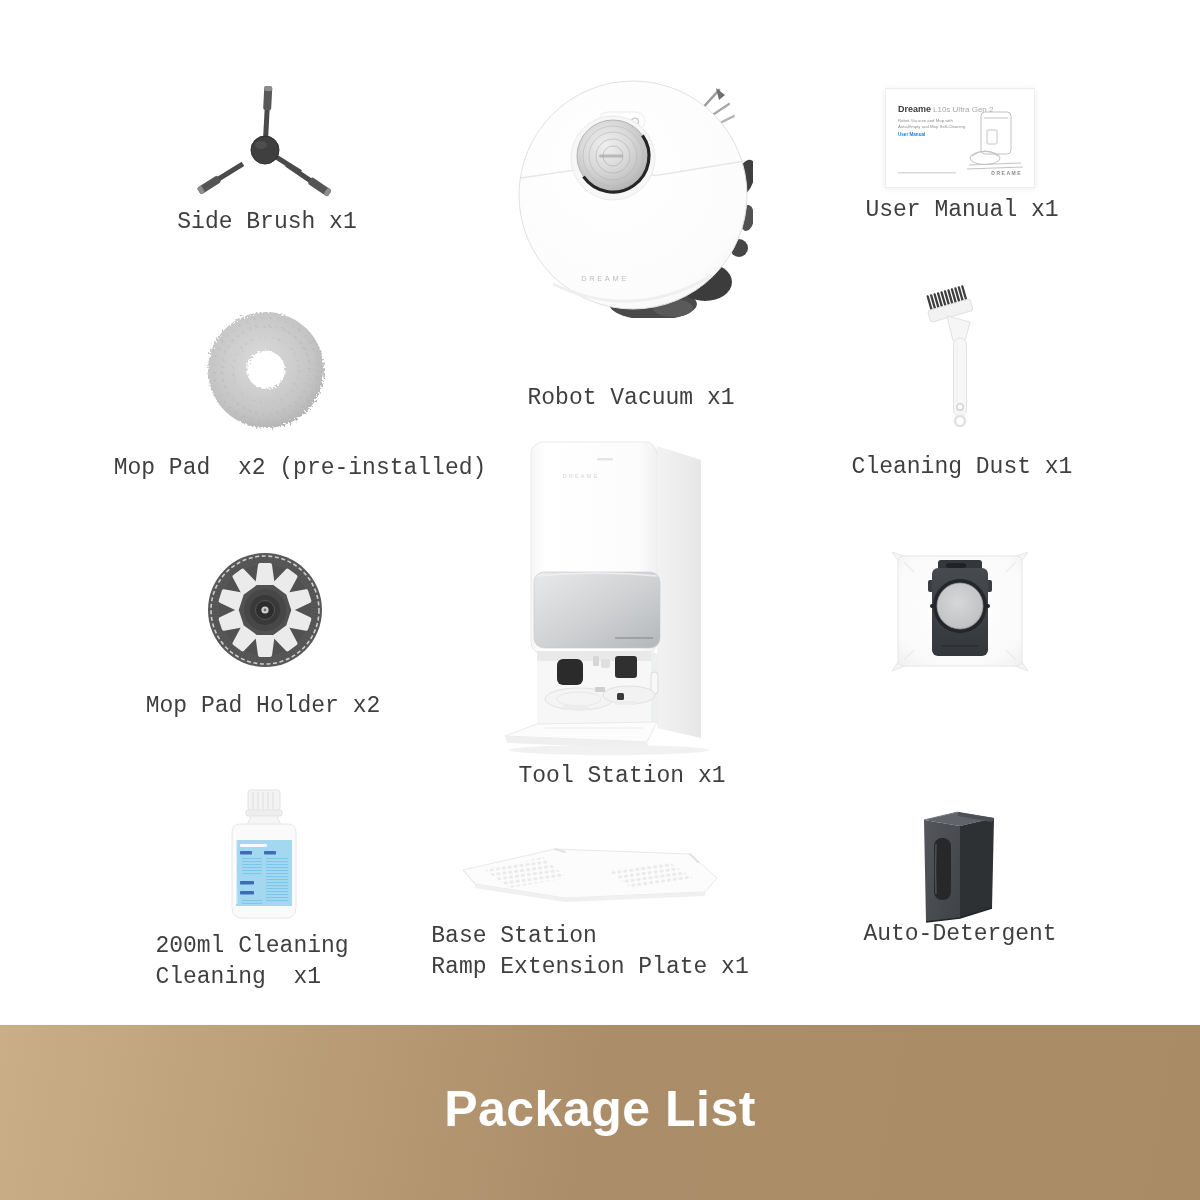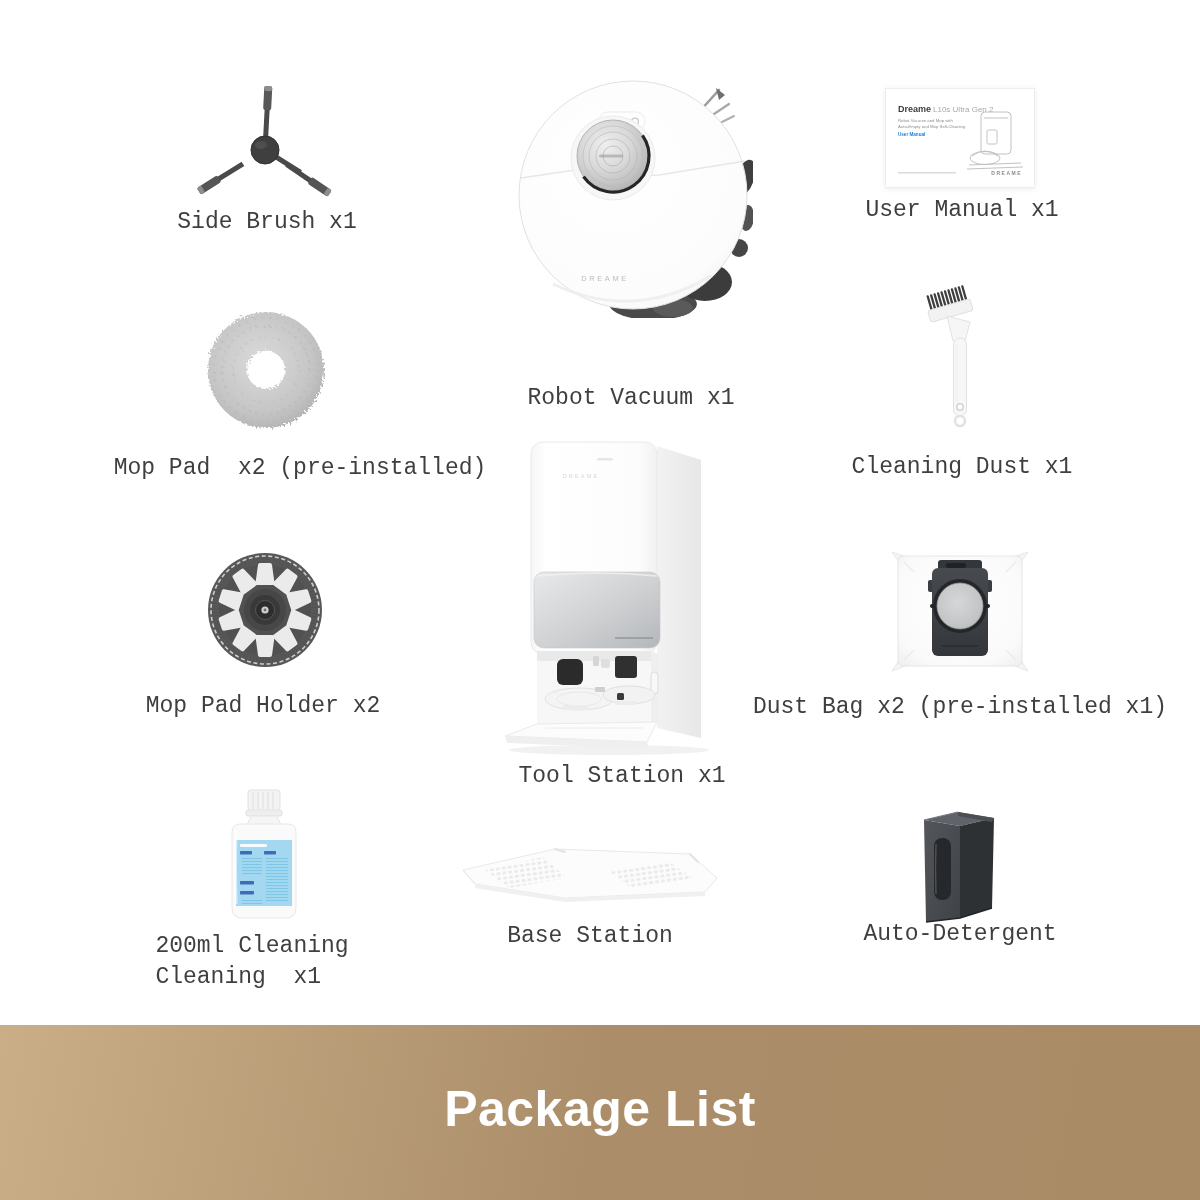--- a/index.html
+++ b/index.html
@@ -313,21 +313,20 @@
     <rect x="56" y="15" width="20" height="5" rx="2.5" fill="#202225"></rect>
     <rect x="38" y="32" width="64" height="12" rx="2" fill="#3a3e42"></rect>
     <rect x="42" y="20" width="56" height="88" rx="6" fill="url(#db-plate)"></rect>
     <circle cx="42" cy="58" r="2" fill="#202328"></circle>
       <circle cx="98" cy="58" r="2" fill="#202328"></circle>
     <circle cx="70" cy="58" r="27" fill="#24262a"></circle>
     <circle cx="70" cy="58" r="23" fill="url(#db-mem)"></circle>
     <circle cx="70" cy="58" r="23" fill="none" stroke="#9fa1a3" stroke-width="1" opacity="0.7"></circle>
     <path d="M 52,98 L 88,98" stroke="#2a2d31" stroke-width="2" opacity="0.8"></path>
   </svg>
-  <div class="label lab-dustbag">Dust Bag x2 (pre-installed x1)</div>
 
   <svg class="fig fig-solution" width="92" height="138" viewBox="0 0 92 138">
     <defs>
       <pattern id="cs-lines" width="24" height="3" patternUnits="userSpaceOnUse">
         <rect width="22" height="1.1" y="1" fill="#7ec6e8"></rect>
       </pattern>
     </defs>
     <rect x="30" y="2" width="32" height="21" rx="3" fill="#f3f3f3" stroke="#e2e2e2"></rect>
     <path d="M 35,4 L 35,21 M 40,4 L 40,21 M 45,4 L 45,21 M 50,4 L 50,21 M 55,4 L 55,21" stroke="#dedede" stroke-width="1"></path>
     <rect x="28" y="22" width="36" height="6" rx="2" fill="#eeeeee" stroke="#e2e2e2"></rect>
@@ -352,21 +351,21 @@
         <rect width="4" height="3" rx="1" fill="#ebebeb"></rect>
       </pattern>
     </defs>
     <polygon points="8,32 100,11 235,16 262,40 250,54 110,60 20,46" fill="#fcfcfc" stroke="#e9e9e9" stroke-linejoin="round"></polygon>
     <polygon points="20,46 110,60 250,54 250,58 110,64 20,50" fill="#f0f0f0"></polygon>
     <polygon points="30,32 88,19 112,40 54,50" fill="url(#rp-grip)"></polygon>
     <polygon points="152,32 214,24 238,40 176,50" fill="url(#rp-grip)"></polygon>
     <path d="M 100,11 L 110,14 M 235,16 L 243,24" stroke="#e3e3e3" stroke-width="2" stroke-linecap="round"></path>
     <path d="M 8,32 L 20,46" stroke="#e6e6e6" stroke-width="1"></path>
   </svg>
-  <div class="label2 lab-ramp"><div>Base Station</div></div>
+  <div class="label2 lab-ramp"><div>Base Station</div><div>Ramp Extension Plate x1</div></div>
 
   <svg class="fig fig-detergent" width="110" height="124" viewBox="0 0 110 124">
     <defs>
       <linearGradient id="ad-front" x1="0" y1="0" x2="1" y2="1">
         <stop offset="0%" stop-color="#53575b"></stop>
         <stop offset="100%" stop-color="#3f4347"></stop>
       </linearGradient>
     </defs>
     <polygon points="20,16 54,8 90,14 56,22" fill="#60646a"></polygon>
     <path d="M 20,16 L 54,8" stroke="#777b80" stroke-width="1.2"></path>

